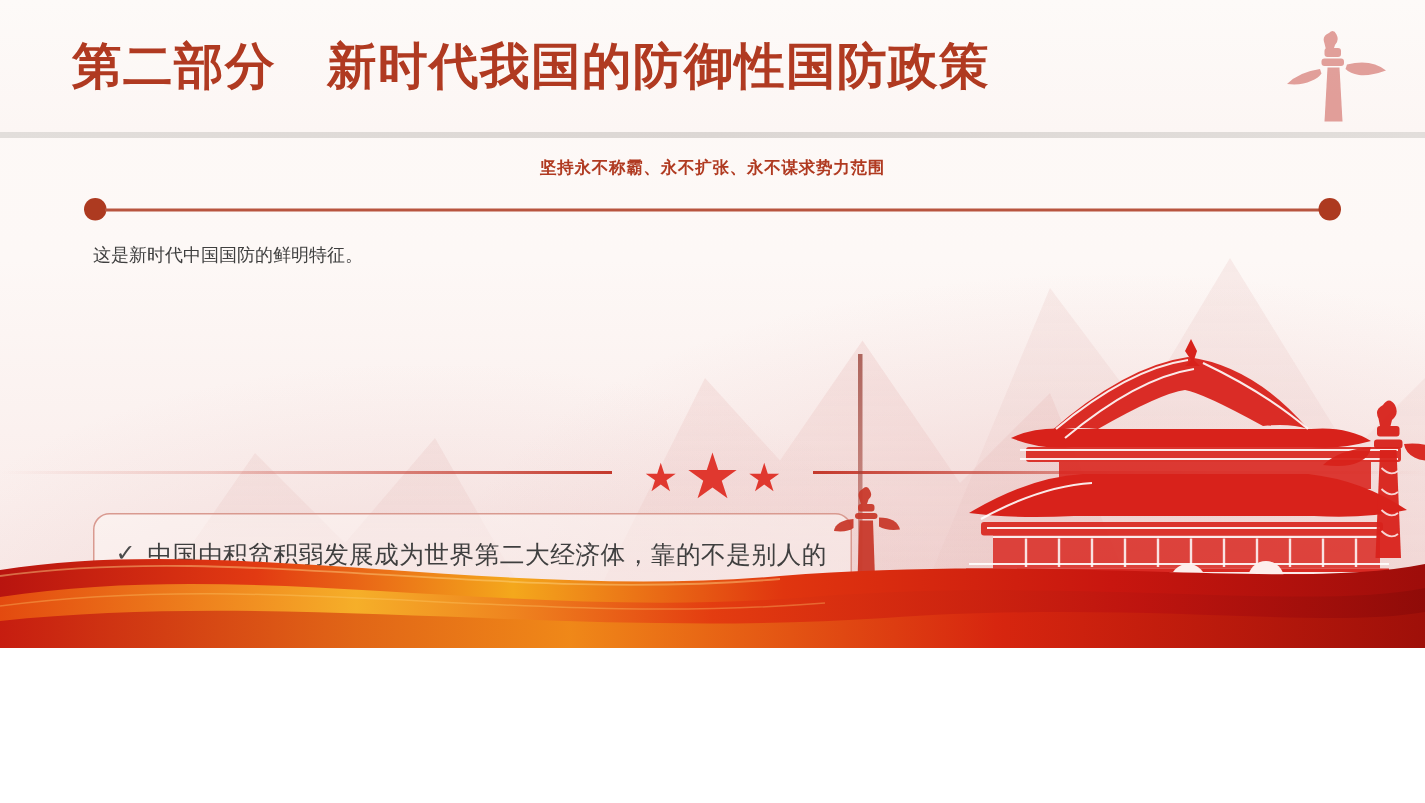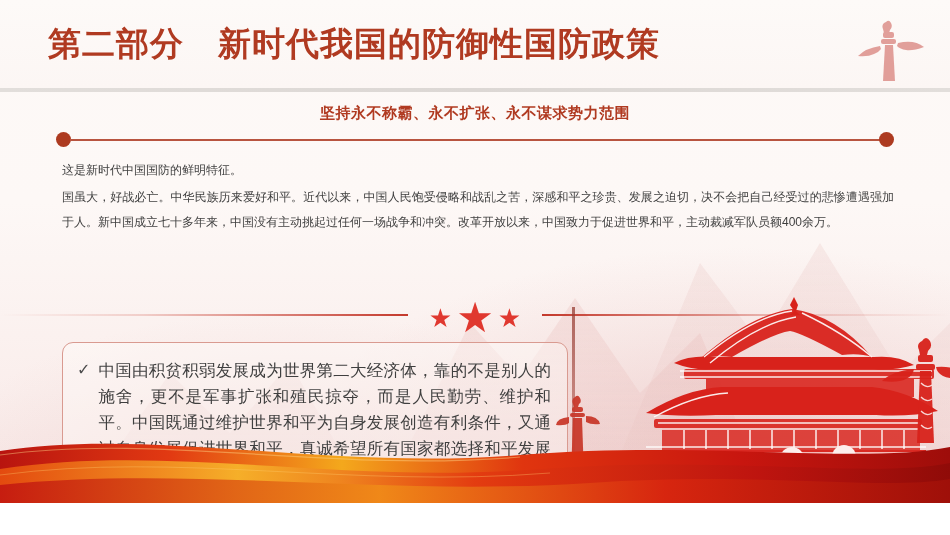--- a/index.html
+++ b/index.html
@@ -7,21 +7,21 @@
     padding: 0;
     background: #ffffff;
   }
   body {
     font-family: "Liberation Sans", "DejaVu Sans", sans-serif;
   }
 
   .slide {
     position: relative;
     width: 950px;
-    height: 503px;
+    height: 432px;
     overflow: hidden;
     background: #fdf8f6;
   }
 
   
   .bg-base {
     position: absolute;
     inset: 0;
     background:
       radial-gradient(ellipse 620px 300px at 78% 92%, rgba(214,140,140,0.30) 0%, rgba(214,140,140,0.10) 45%, rgba(255,255,255,0) 72%),
@@ -70,21 +70,21 @@
     opacity: 0.85;
   }
 
   
   .subtitle {
     position: absolute;
     left: 0;
     top: 104px;
     width: 950px;
     text-align: center;
-    font-size: 15px;
+    font-size: 11px;
     font-weight: bold;
     color: #b03a21;
     letter-spacing: 0.5px;
   }
   .dot-rule {
     position: absolute;
     left: 56px;
     top: 132px;
     width: 838px;
     height: 16px;
@@ -265,21 +265,20 @@
   <div class="subtitle">坚持永不称霸、永不扩张、永不谋求势力范围</div>
 
   <div class="dot-rule">
     <div class="dot left"></div>
     <div class="line"></div>
     <div class="dot right"></div>
   </div>
 
   <div class="body-text">
     <p>这是新时代中国国防的鲜明特征。</p>
-    <p>国虽大，好战必亡。中华民族历来爱好和平。近代以来，中国人民饱受侵略和战乱之苦，深感和平之珍贵、发展之迫切，决不会把自己经受过的悲惨遭遇强加于人。新中国成立七十多年来，中国没有主动挑起过任何一场战争和冲突。改革开放以来，中国致力于促进世界和平，主动裁减军队员额400余万。</p>
   </div>
 
   <div class="star-divider">
     <div class="rule-l"></div>
     <div class="rule-r"></div>
     <div class="stars">
       <span class="star small">★</span>
       <span class="star big">★</span>
       <span class="star small">★</span>
     </div>

